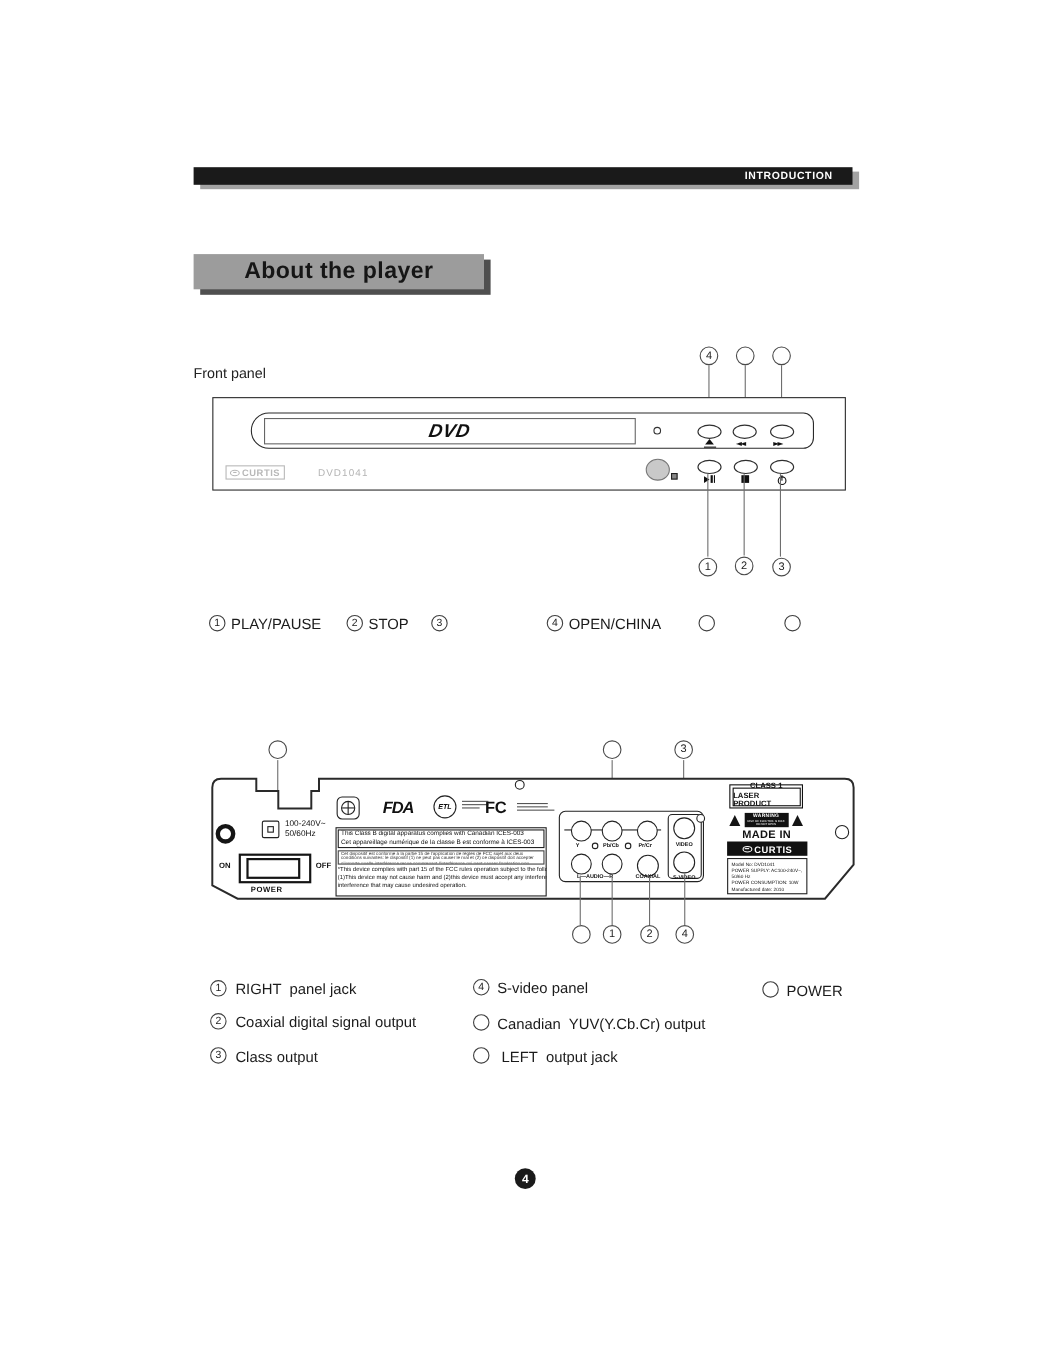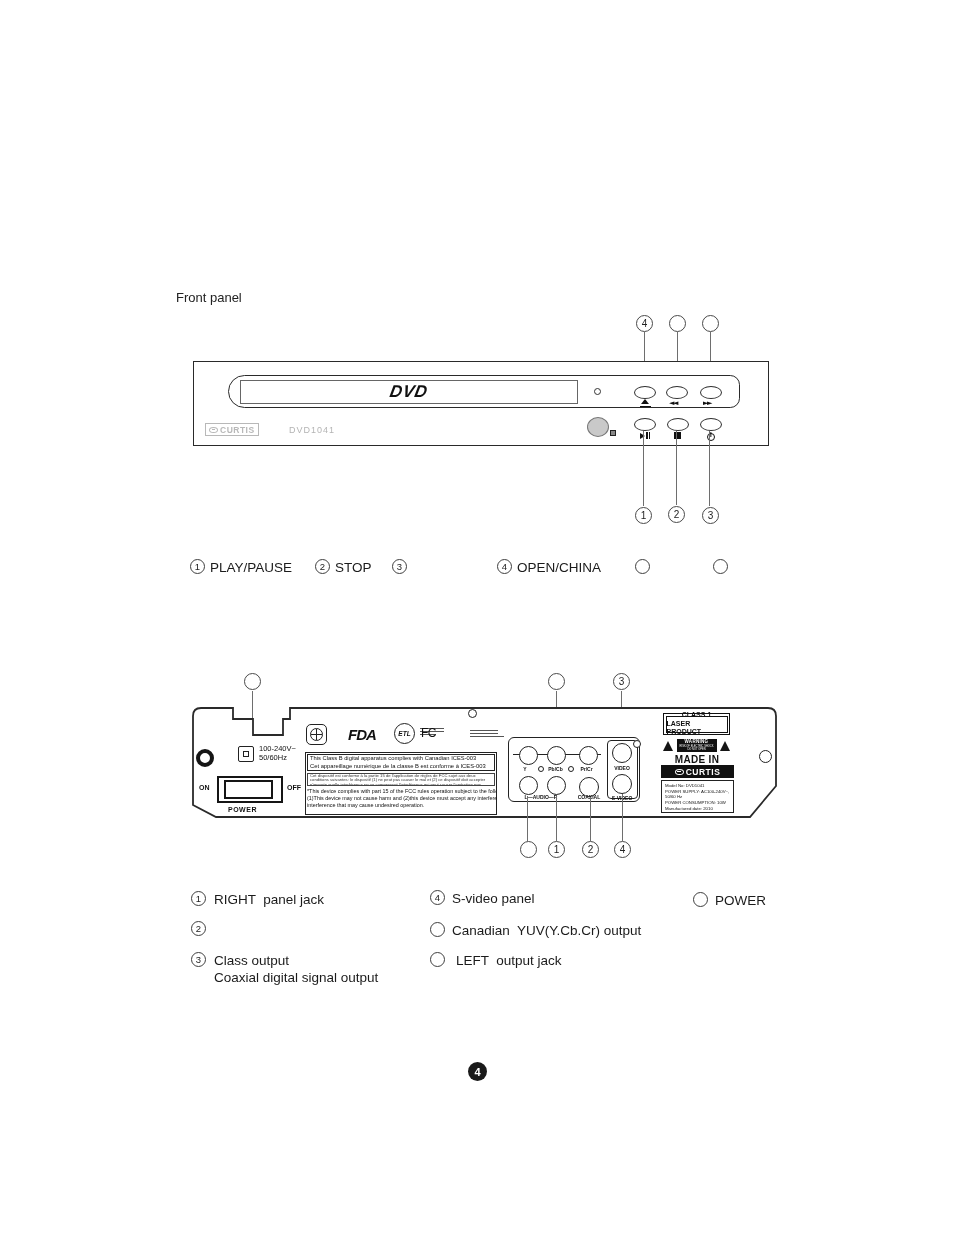--- a/index.html
+++ b/index.html
@@ -10,21 +10,21 @@
   
   .hdr-bar{left:176px;top:152px;width:599px;height:16px;background:#1a1a1a;
            box-shadow:6px 4px 0 #a3a3a3;display:flex;align-items:center;justify-content:flex-end;}
   .hdr-txt{color:#fff;font-size:9.5px;font-weight:bold;letter-spacing:.6px;padding-right:18px;}
 
   
   .title-box{left:176px;top:231px;width:264px;height:32px;background:#9c9c9c;
              box-shadow:6px 5px 0 #4f4f4f;display:flex;align-items:center;justify-content:center;}
   .title-txt{font-size:21px;font-weight:bold;color:#161616;letter-spacing:.4px;}
 
-  .caption{font-size:13px;color:#222;}
+  .caption{font-size:13px;color:#222;margin-top:42px;}
 
   
   .cc{width:17px;height:17px;border:1.2px solid #4a4a4a;border-radius:50%;background:#fff;
       display:flex;align-items:center;justify-content:center;font-size:10px;color:#222;box-sizing:border-box;}
   .cc-sm{width:15px;height:15px;border:1.2px solid #3f3f3f;border-radius:50%;background:#fff;
       display:flex;align-items:center;justify-content:center;font-size:9.5px;color:#222;box-sizing:border-box;flex:0 0 auto;}
   .vl{width:1.2px;background:#6e6e6e;}
 
   
   .fp-outline{left:193px;top:361px;width:576px;height:85px;border:1.6px solid #2a2a2a;box-sizing:border-box;background:#fff;}
@@ -69,21 +69,21 @@
   .sw-in{left:224px;top:780px;width:49px;height:19px;border:2px solid #151515;box-sizing:border-box;}
   .t7{font-size:7px;color:#111;font-weight:bold;}
 
   .cert-box{left:306px;top:724px;width:21px;height:21px;border:1.6px solid #222;border-radius:5px;box-sizing:border-box;
             display:flex;align-items:center;justify-content:center;}
   .globe{position:relative;width:13px;height:13px;border:1.1px solid #222;border-radius:50%;box-sizing:border-box;}
   .globe i{position:absolute;background:#222;}
   .fda{left:348px;top:726px;font-size:15px;font-weight:800;font-style:italic;letter-spacing:-1px;color:#111;}
   .etl-c{left:394px;top:723px;width:21px;height:21px;border:1.6px solid #222;border-radius:50%;box-sizing:border-box;
          display:flex;align-items:center;justify-content:center;font-size:6.5px;font-weight:bold;font-style:italic;color:#111;}
-  .fcc{left:421px;top:726px;font-size:12px;font-weight:400;letter-spacing:-.5px;color:#111;}
+  .fcc{left:441px;top:726px;font-size:15px;font-weight:700;letter-spacing:-.5px;color:#111;}
   .mini-lines i{display:block;height:1px;background:#555;margin:2px 0;}
 
   .comp-box{left:305px;top:752px;width:192px;height:63px;border:1.2px solid #222;box-sizing:border-box;background:#fff;}
   .comp-in1{left:307px;top:754px;width:188px;height:17px;border:1px solid #222;box-sizing:border-box;
             font-size:5.8px;line-height:7.6px;padding:0 2px;color:#111;overflow:hidden;}
   .comp-in2{left:307px;top:773px;width:188px;height:13px;border:1px solid #444;box-sizing:border-box;
             font-size:4.2px;line-height:4.4px;padding:0 2px;color:#333;overflow:hidden;}
   .comp-l{left:307px;width:190px;font-size:5.4px;line-height:7.2px;color:#111;white-space:nowrap;overflow:hidden;}
 
   .jack-panel{left:508px;top:737px;width:132px;height:65px;border:1.6px solid #222;border-radius:6px;box-sizing:border-box;background:#fff;}
@@ -113,21 +113,27 @@
             font-size:4.3px;line-height:5.7px;padding:2px 3px;color:#111;overflow:hidden;background:#fff;}
 
   .pagenum{left:468px;top:1062px;width:19px;height:19px;background:#1a1a1a;border-radius:50%;
            display:flex;align-items:center;justify-content:center;color:#fff;font-size:11px;font-weight:bold;}
 </style>
 </head>
 <body>
 
 <div class="page">
 
-
+  <div class="abs hdr-bar">
+    <span class="hdr-txt">INTRODUCTION</span>
+  </div>
+
+  <div class="abs title-box">
+    <span class="title-txt">About the player</span>
+  </div>
 
   <div class="abs caption" style="left:176px;top:290px;">Front panel</div>
 
   <div class="abs cc" style="left:636px;top:315px;">4</div>
   <div class="abs cc" style="left:669px;top:315px;"></div>
   <div class="abs cc" style="left:702px;top:315px;"></div>
   <div class="abs vl" style="left:644px;top:332px;height:53px;"></div>
   <div class="abs vl" style="left:677px;top:332px;height:53px;"></div>
   <div class="abs vl" style="left:710px;top:332px;height:53px;"></div>
 
@@ -307,21 +313,21 @@
   <div class="abs cc" style="left:614px;top:841px;">4</div>
 
   <div class="abs cc-sm" style="left:191px;top:891px;">1</div>
   <div class="abs leg-label" style="left:214px;top:892px;">RIGHT  panel jack</div>
   <div class="abs cc-sm" style="left:430px;top:890px;">4</div>
   <div class="abs leg-label" style="left:452px;top:891px;">S-video panel</div>
   <div class="abs cc-sm" style="left:693px;top:892px;"></div>
   <div class="abs leg-label" style="left:715px;top:893px;">POWER</div>
 
   <div class="abs cc-sm" style="left:191px;top:921px;">2</div>
-  <div class="abs leg-label" style="left:214px;top:922px;margin-top:48px;">Coaxial digital signal output</div>
+  <div class="abs leg-label" style="left:214px;top:922px;">Coaxial digital signal output</div>
   <div class="abs cc-sm" style="left:430px;top:922px;"></div>
   <div class="abs leg-label" style="left:452px;top:923px;">Canadian  YUV(Y.Cb.Cr) output</div>
 
   <div class="abs cc-sm" style="left:191px;top:952px;">3</div>
   <div class="abs leg-label" style="left:214px;top:953px;">Class output</div>
   <div class="abs cc-sm" style="left:430px;top:952px;"></div>
   <div class="abs leg-label" style="left:456px;top:953px;">LEFT  output jack</div>
 
   <div class="abs pagenum">4</div>
 

